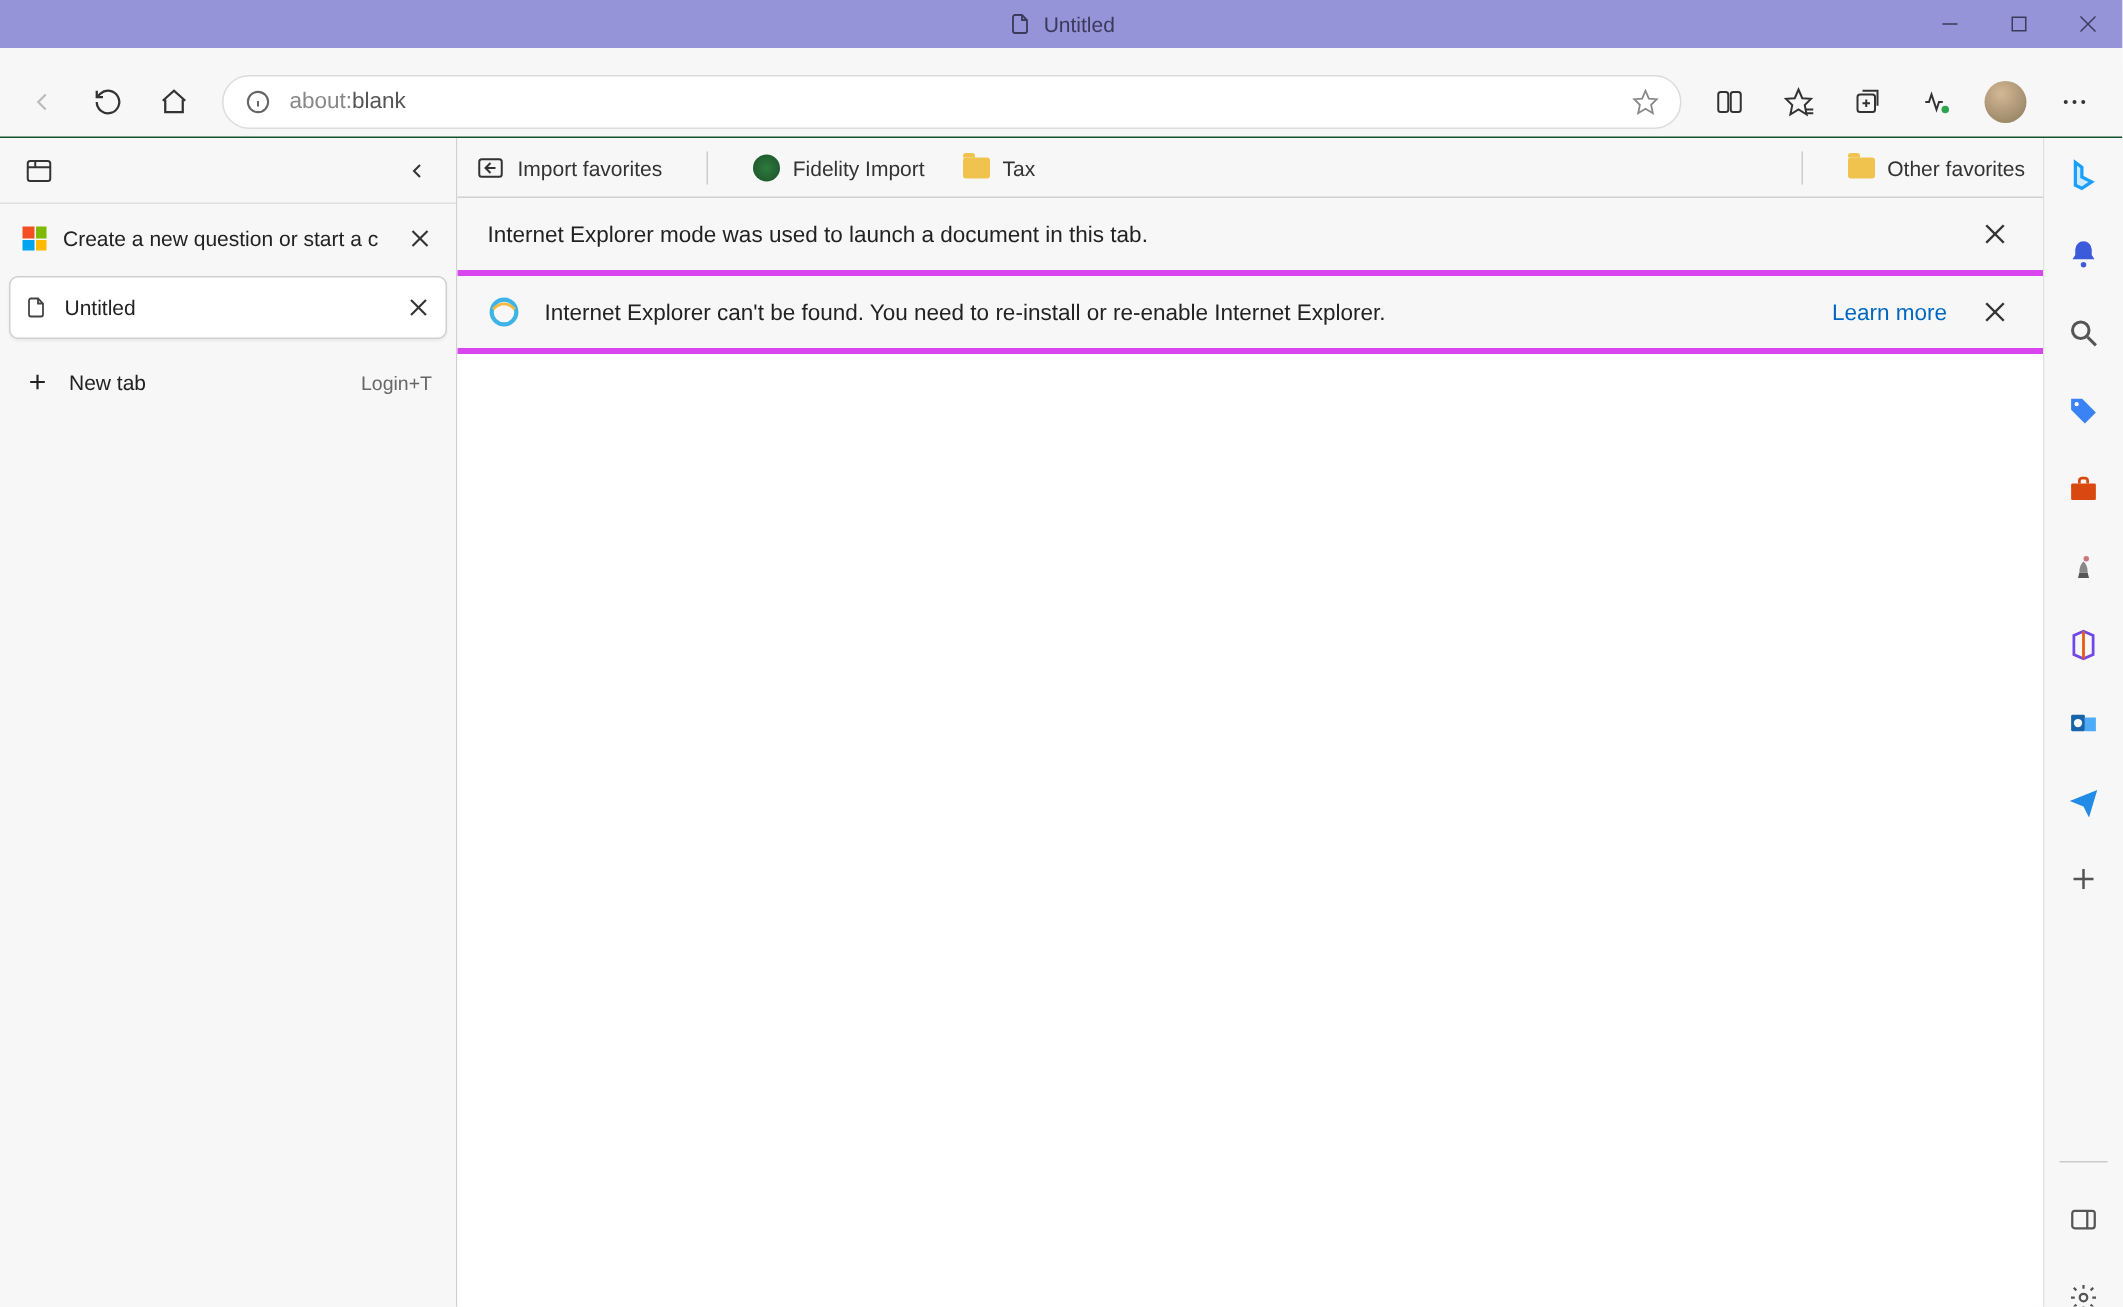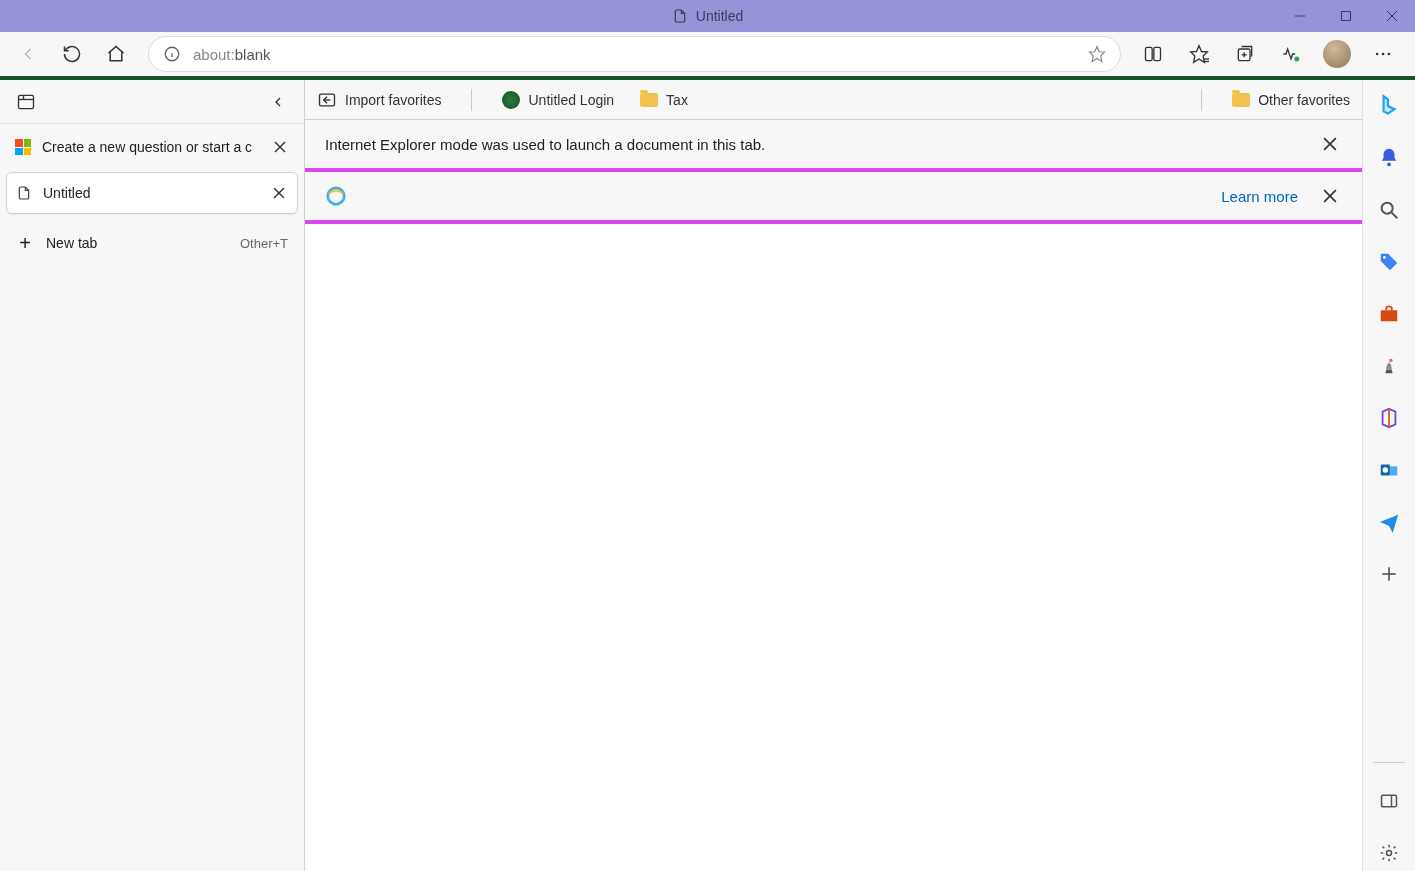--- a/index.html
+++ b/index.html
@@ -35,21 +35,22 @@
   .win-btn svg { stroke: #3a3a5a; }
   
   
   .toolbar {
     height: 48px;
     background: #f7f7f7;
     display: flex;
     align-items: center;
     padding: 0 8px;
     gap: 4px;
-    border-bottom: 4px solid #14532d;
+    border-bottom: 1px solid #14532d;
+    margin-top: 12px;
   }
   .tb-btn {
     width: 40px;
     height: 40px;
     display: flex;
     align-items: center;
     justify-content: center;
     border-radius: 4px;
     color: #333;
   }
@@ -358,39 +359,39 @@
         <svg width="12" height="12" viewBox="0 0 12 12" stroke="#333" stroke-width="1.4">
             <line x1="1" y1="1" x2="11" y2="11"></line>
             <line x1="11" y1="1" x2="1" y2="11"></line>
           </svg>
       </span>
     </div>
 
     <div class="newtab-row">
       <span class="plus">+</span>
       <span>New tab</span>
-      <span class="shortcut">Other+T</span>
+      <span class="shortcut">Login+T</span>
     </div>
   </div>
 
   <div class="content">
 
     <div class="favbar">
       <div class="fav-item">
         <svg width="20" height="20" viewBox="0 0 24 24" fill="none" stroke="#333" stroke-width="1.6">
             <rect x="3" y="5" width="18" height="14" rx="2"></rect>
             <path d="M8 12h8"></path>
             <path d="M12 8l-4 4 4 4"></path>
           </svg>
         <span>Import favorites</span>
       </div>
       <div class="sep"></div>
       <div class="fav-item">
         <div class="fid-icon"></div>
-        <span>Untitled Login</span>
+        <span>Fidelity Import</span>
       </div>
       <div class="fav-item">
         <div class="folder-icon"></div>
         <span>Tax</span>
       </div>
       <div class="spacer"></div>
       <div class="sep"></div>
       <div class="fav-item">
         <div class="folder-icon"></div>
         <span>Other favorites</span>
@@ -407,20 +408,21 @@
       </span>
     </div>
 
     <div class="infobar">
       <span class="ie-icon">
         <svg width="22" height="22" viewBox="0 0 24 24">
             <circle cx="12" cy="12" r="9" fill="none" stroke="#3db3e6" stroke-width="3"></circle>
             <path d="M4 10 Q12 2 20 10" fill="none" stroke="#f5b942" stroke-width="2"></path>
           </svg>
       </span>
+      <span>Internet Explorer can't be found. You need to re-install or re-enable Internet Explorer.</span>
       <a class="learn">Learn more</a>
       <span class="close-bar" style="margin-left:0;">
         <svg width="14" height="14" viewBox="0 0 12 12" stroke="#333" stroke-width="1.4">
             <line x1="1" y1="1" x2="11" y2="11"></line>
             <line x1="11" y1="1" x2="1" y2="11"></line>
           </svg>
       </span>
     </div>
 
     <div class="page-body"></div>

